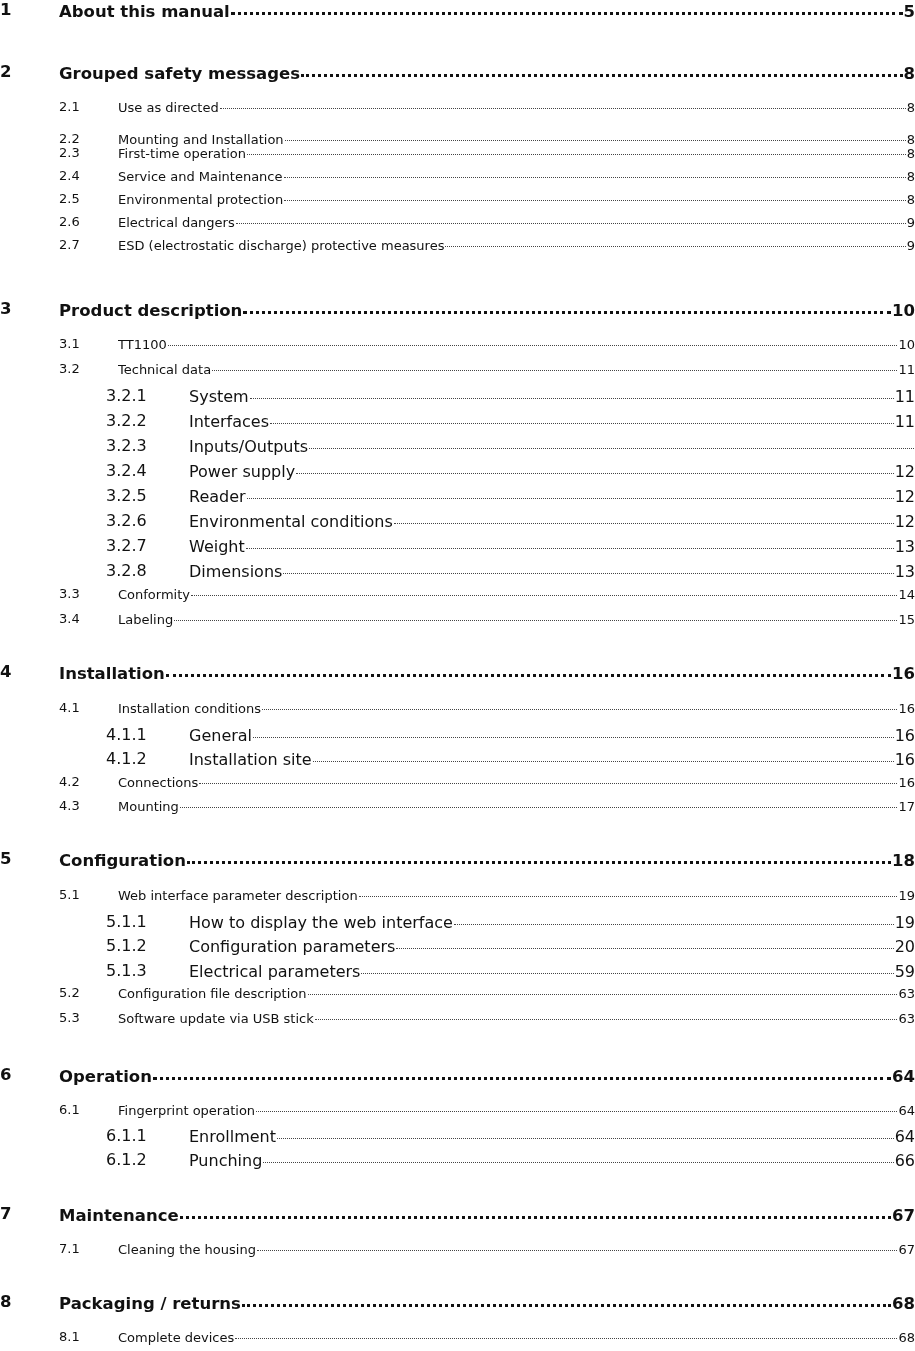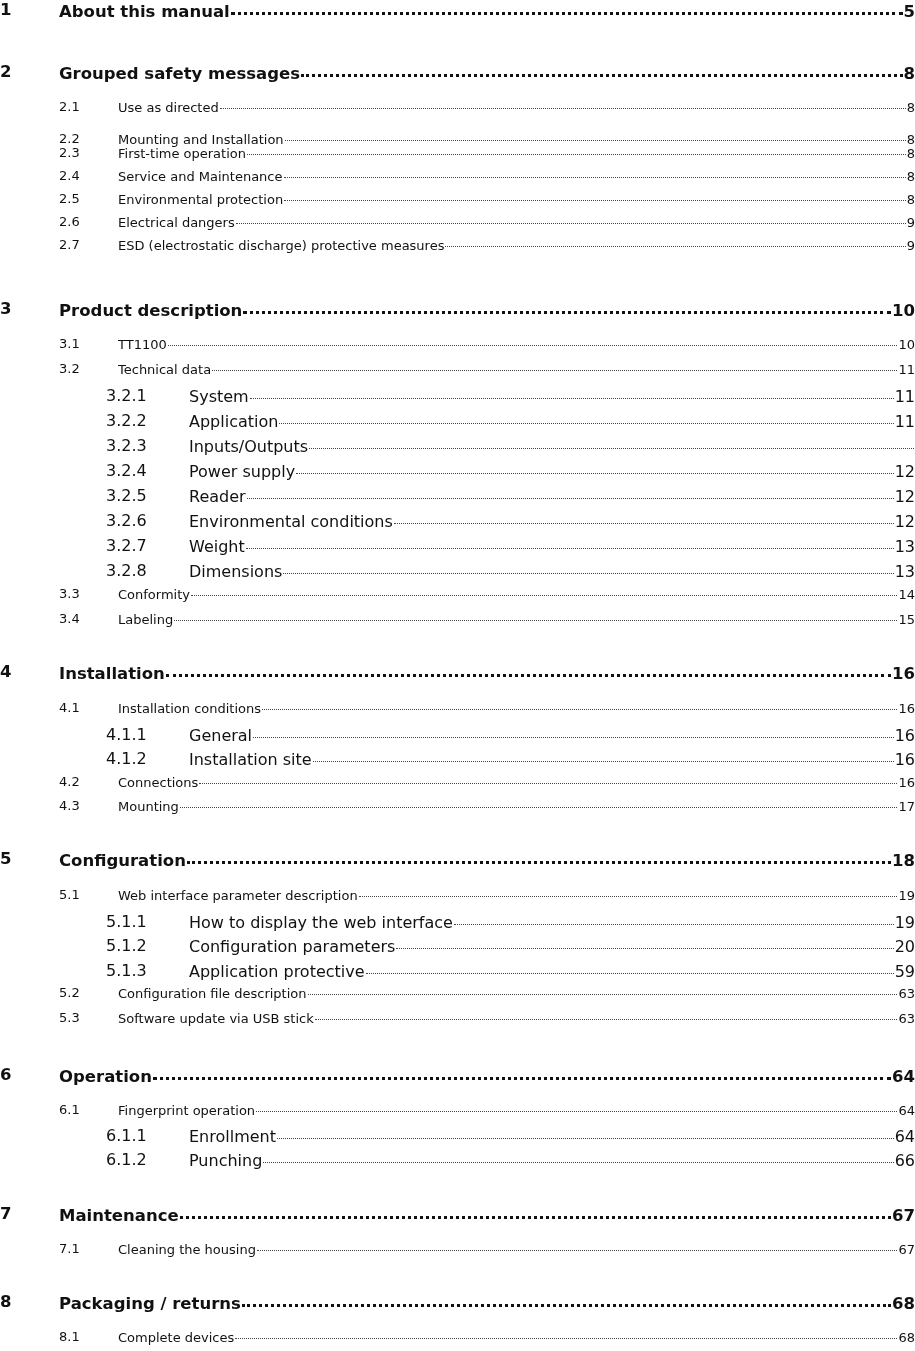--- a/index.html
+++ b/index.html
@@ -152,21 +152,21 @@
       <span class="num">3.2.1</span>
       <span class="entry">
         <span class="title">System</span>
         <span class="leader"></span>
         <span class="page">11</span>
       </span>
     </div>
     <div class="row l3" style="top: 411px;">
       <span class="num">3.2.2</span>
       <span class="entry">
-        <span class="title">Application</span>
+        <span class="title">Interfaces</span>
         <span class="leader"></span>
         <span class="page">11</span>
       </span>
     </div>
     <div class="row l3" style="top: 436px; padding-left: 48px;">
       <span class="num">3.2.3</span>
       <span class="entry">
         <span class="title">Inputs/Outputs</span>
         <span class="leader"></span>
         <span class="page">11</span>
@@ -304,21 +304,21 @@
       <span class="num">5.1.2</span>
       <span class="entry">
         <span class="title">Configuration parameters</span>
         <span class="leader"></span>
         <span class="page">20</span>
       </span>
     </div>
     <div class="row l3" style="top: 961px;">
       <span class="num">5.1.3</span>
       <span class="entry">
-        <span class="title">Application protective</span>
+        <span class="title">Electrical parameters</span>
         <span class="leader"></span>
         <span class="page">59</span>
       </span>
     </div>
     <div class="row l2" style="top: 985px;">
       <span class="num">5.2</span>
       <span class="entry">
         <span class="title">Configuration file description</span>
         <span class="leader"></span>
         <span class="page">63</span>

